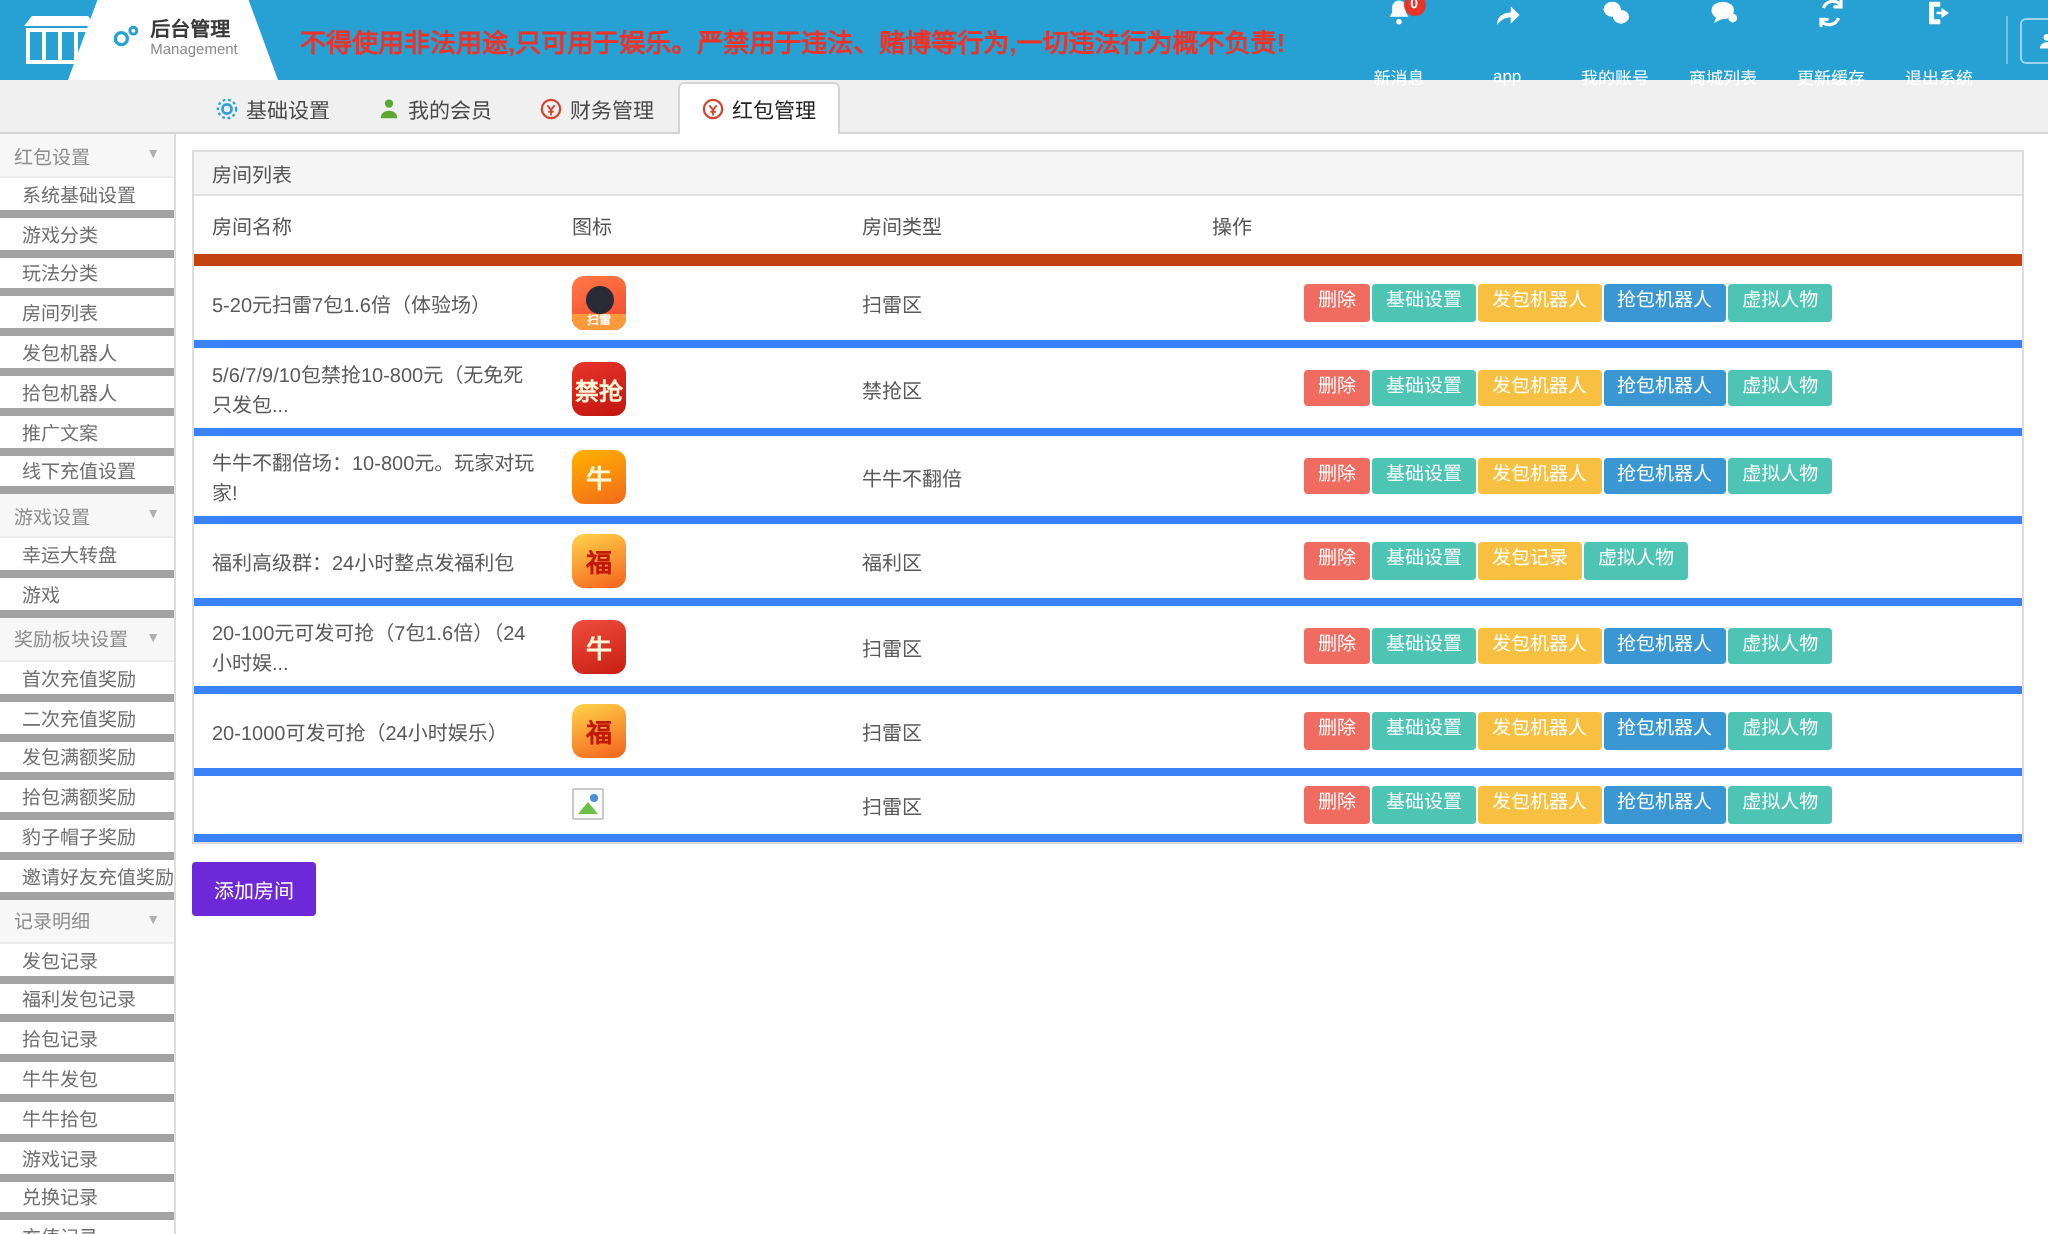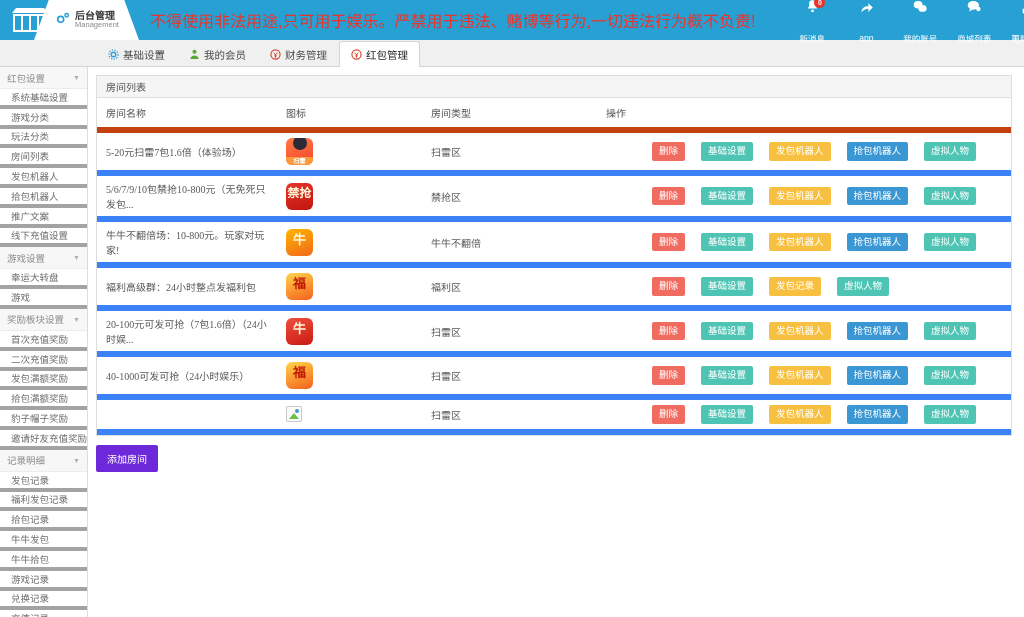--- a/index.html
+++ b/index.html
@@ -23,21 +23,21 @@
     clip-path: polygon(14% 0, 86% 0, 100% 100%, 0% 100%);
     display: flex; align-items: center; justify-content: center;
   }
   .tab-inner { display: flex; align-items: center; gap: 5px; }
   .gear-ico { width: 16px; height: 16px; color: #27a0d4; }
   .brand-text { line-height: 1.05; }
   .brand-cn { font-size: 10px; color: #3a3a3a; font-weight: bold; white-space: nowrap; }
   .brand-en { font-size: 7.5px; color: #8a8a8a; white-space: nowrap; }
   .warn-text {
     flex: 1 1 auto; text-align: center; color: #e8352c;
-    font-size: 16px; font-weight: normal; white-space: nowrap;
+    font-size: 13px; font-weight: bold; white-space: nowrap;
     padding-right: 30px;
   }
   .top-actions { display: flex; align-items: center; gap: 0; padding-right: 8px; }
   .top-act {
     width: 54px; display: flex; flex-direction: column; align-items: center;
     justify-content: center; color: #ffffff; cursor: pointer; position: relative;
     padding-top: 2px;
   }
   .top-act .ic { height: 17px; display: flex; align-items: center; justify-content: center; }
   .top-act .lbl { font-size: 8.5px; margin-top: 17px; white-space: nowrap; }
@@ -95,44 +95,44 @@
     display: flex; align-items: center; padding: 0 9px;
     font-size: 10px; color: #555;
   }
   table { width: 100%; border-collapse: collapse; table-layout: fixed; }
   thead th {
     text-align: left; font-size: 10px; color: #555; font-weight: normal;
     padding: 7px 9px; border-bottom: 6px solid #c2410c; background: #fff;
   }
   tbody td {
     font-size: 10px; color: #5a5a5a; padding: 5px 9px;
-    border-bottom: 6px solid #3b82f6; vertical-align: middle; font-family: Liberation Serif, serif;
+    border-bottom: 4px solid #3b82f6; vertical-align: middle;
   }
   .col-name { width: 180px; }
   .col-icon { width: 145px; }
   .col-type { width: 175px; }
-  .btns { display: flex; gap: 16px; flex-wrap: nowrap; padding-left: 46px; }
+  .btns { display: flex; gap: 1px; flex-wrap: nowrap; padding-left: 46px; }
   .btn {
     font-size: 9.5px; color: #fff; border: none; border-radius: 2px;
     padding: 4px 7px; cursor: pointer; white-space: nowrap;
     font-family: inherit; line-height: 1.15;
   }
   .btn-del { background: #f06b60; }
   .btn-teal { background: #4ec4b4; }
   .btn-yellow { background: #f7c041; }
   .btn-blue { background: #3a97d4; }
   .add-btn {
     margin: 9px 0 0 0; background: #6d28d9; color: #fff; border: none;
     border-radius: 2px; font-size: 10px; padding: 6px 11px; cursor: pointer;
     font-family: inherit;
   }
   
   .app-ico {
     width: 27px; height: 27px; border-radius: 6px; position: relative;
-    overflow: hidden; display: flex; align-items: flex-start; justify-content: center;
+    overflow: hidden; display: flex; align-items: center; justify-content: center;
     font-size: 13px; font-weight: bold; color: #fff7d6;
   }
   .ico-saolei { background: linear-gradient(160deg,#ff7a45,#f2452c); }
   .ico-saolei .bomb {
     width: 14px; height: 14px; border-radius: 50%; background: #2b2b38;
     position: relative; top: -2px;
   }
   .ico-saolei .cap {
     position: absolute; bottom: 0; left: 0; right: 0; height: 8px;
     background: #ff9a3c; color: #fff; font-size: 6px; line-height: 8px;
@@ -494,21 +494,21 @@
                 <button class="btn btn-del">删除</button>
                 <button class="btn btn-teal">基础设置</button>
                 <button class="btn btn-yellow">发包机器人</button>
                 <button class="btn btn-blue">抢包机器人</button>
                 <button class="btn btn-teal">虚拟人物</button>
               </div>
             </td>
           </tr>
 
           <tr>
-            <td>40-1000可发可抢（24小时娱乐）</td>
+            <td>20-1000可发可抢（24小时娱乐）</td>
             <td>
               <div class="app-ico ico-fu">
                 <span>福</span>
               </div>
             </td>
             <td>扫雷区</td>
             <td>
               <div class="btns">
                 <button class="btn btn-del">删除</button>
                 <button class="btn btn-teal">基础设置</button>

